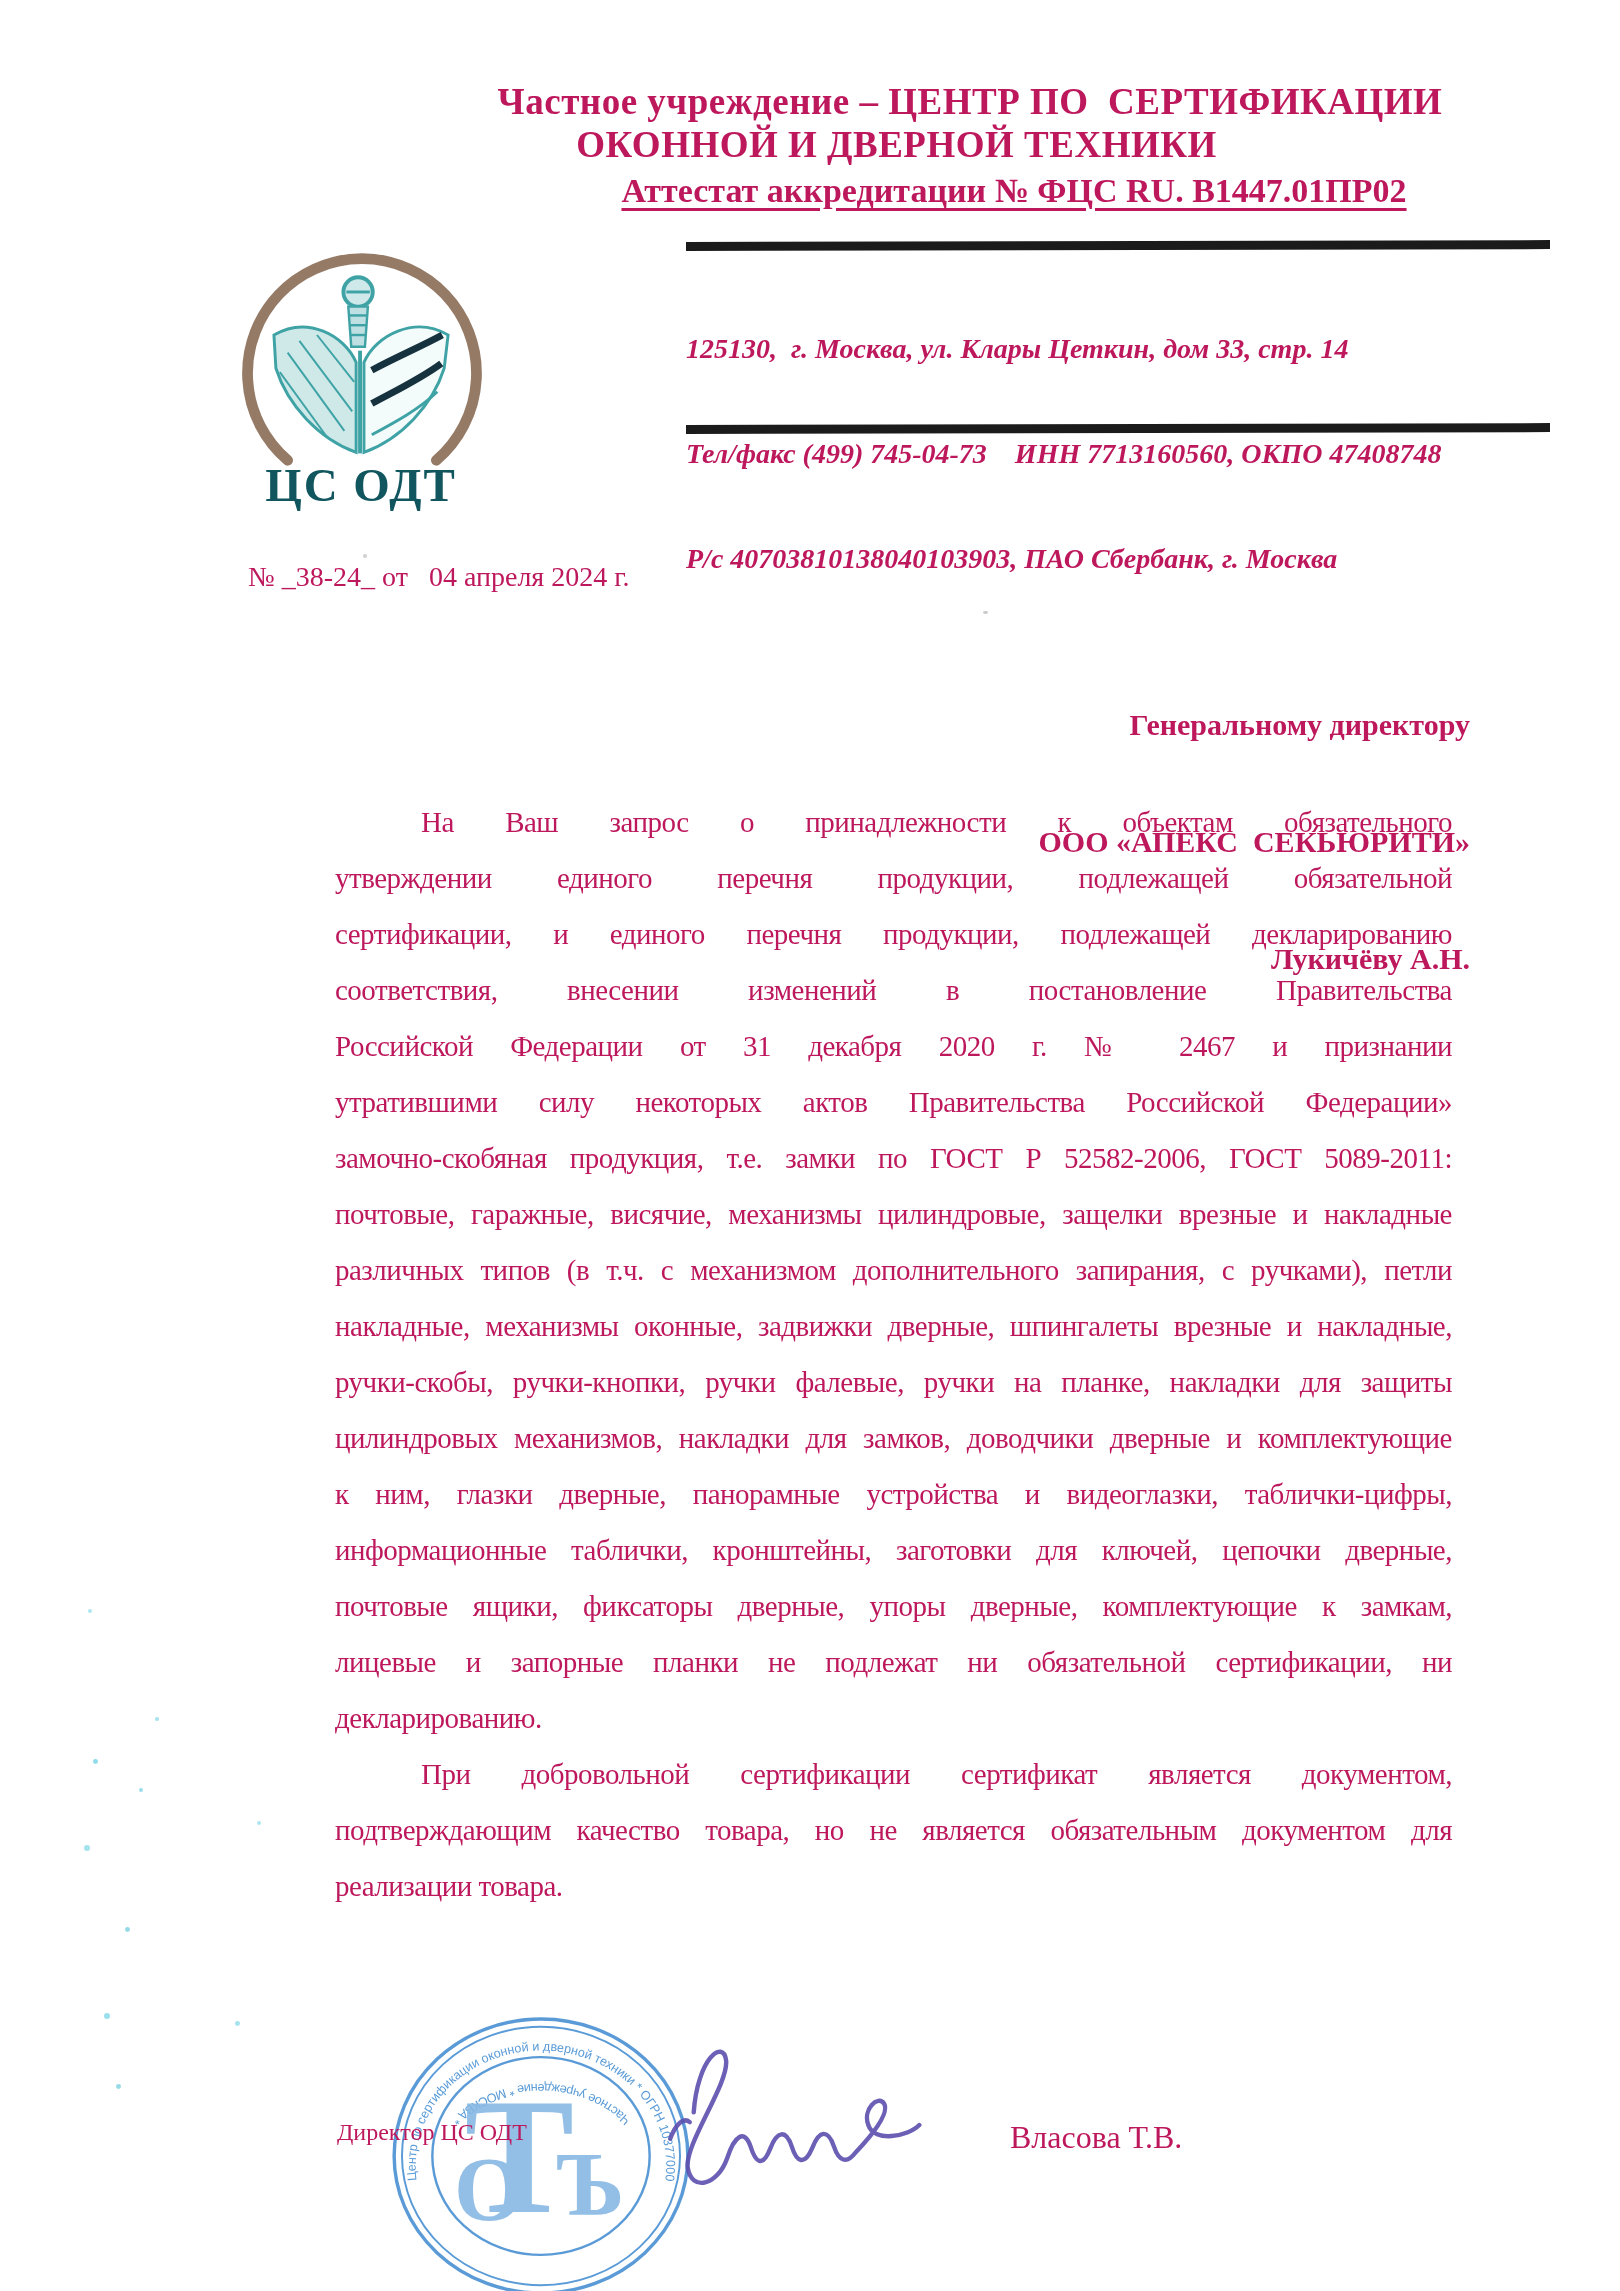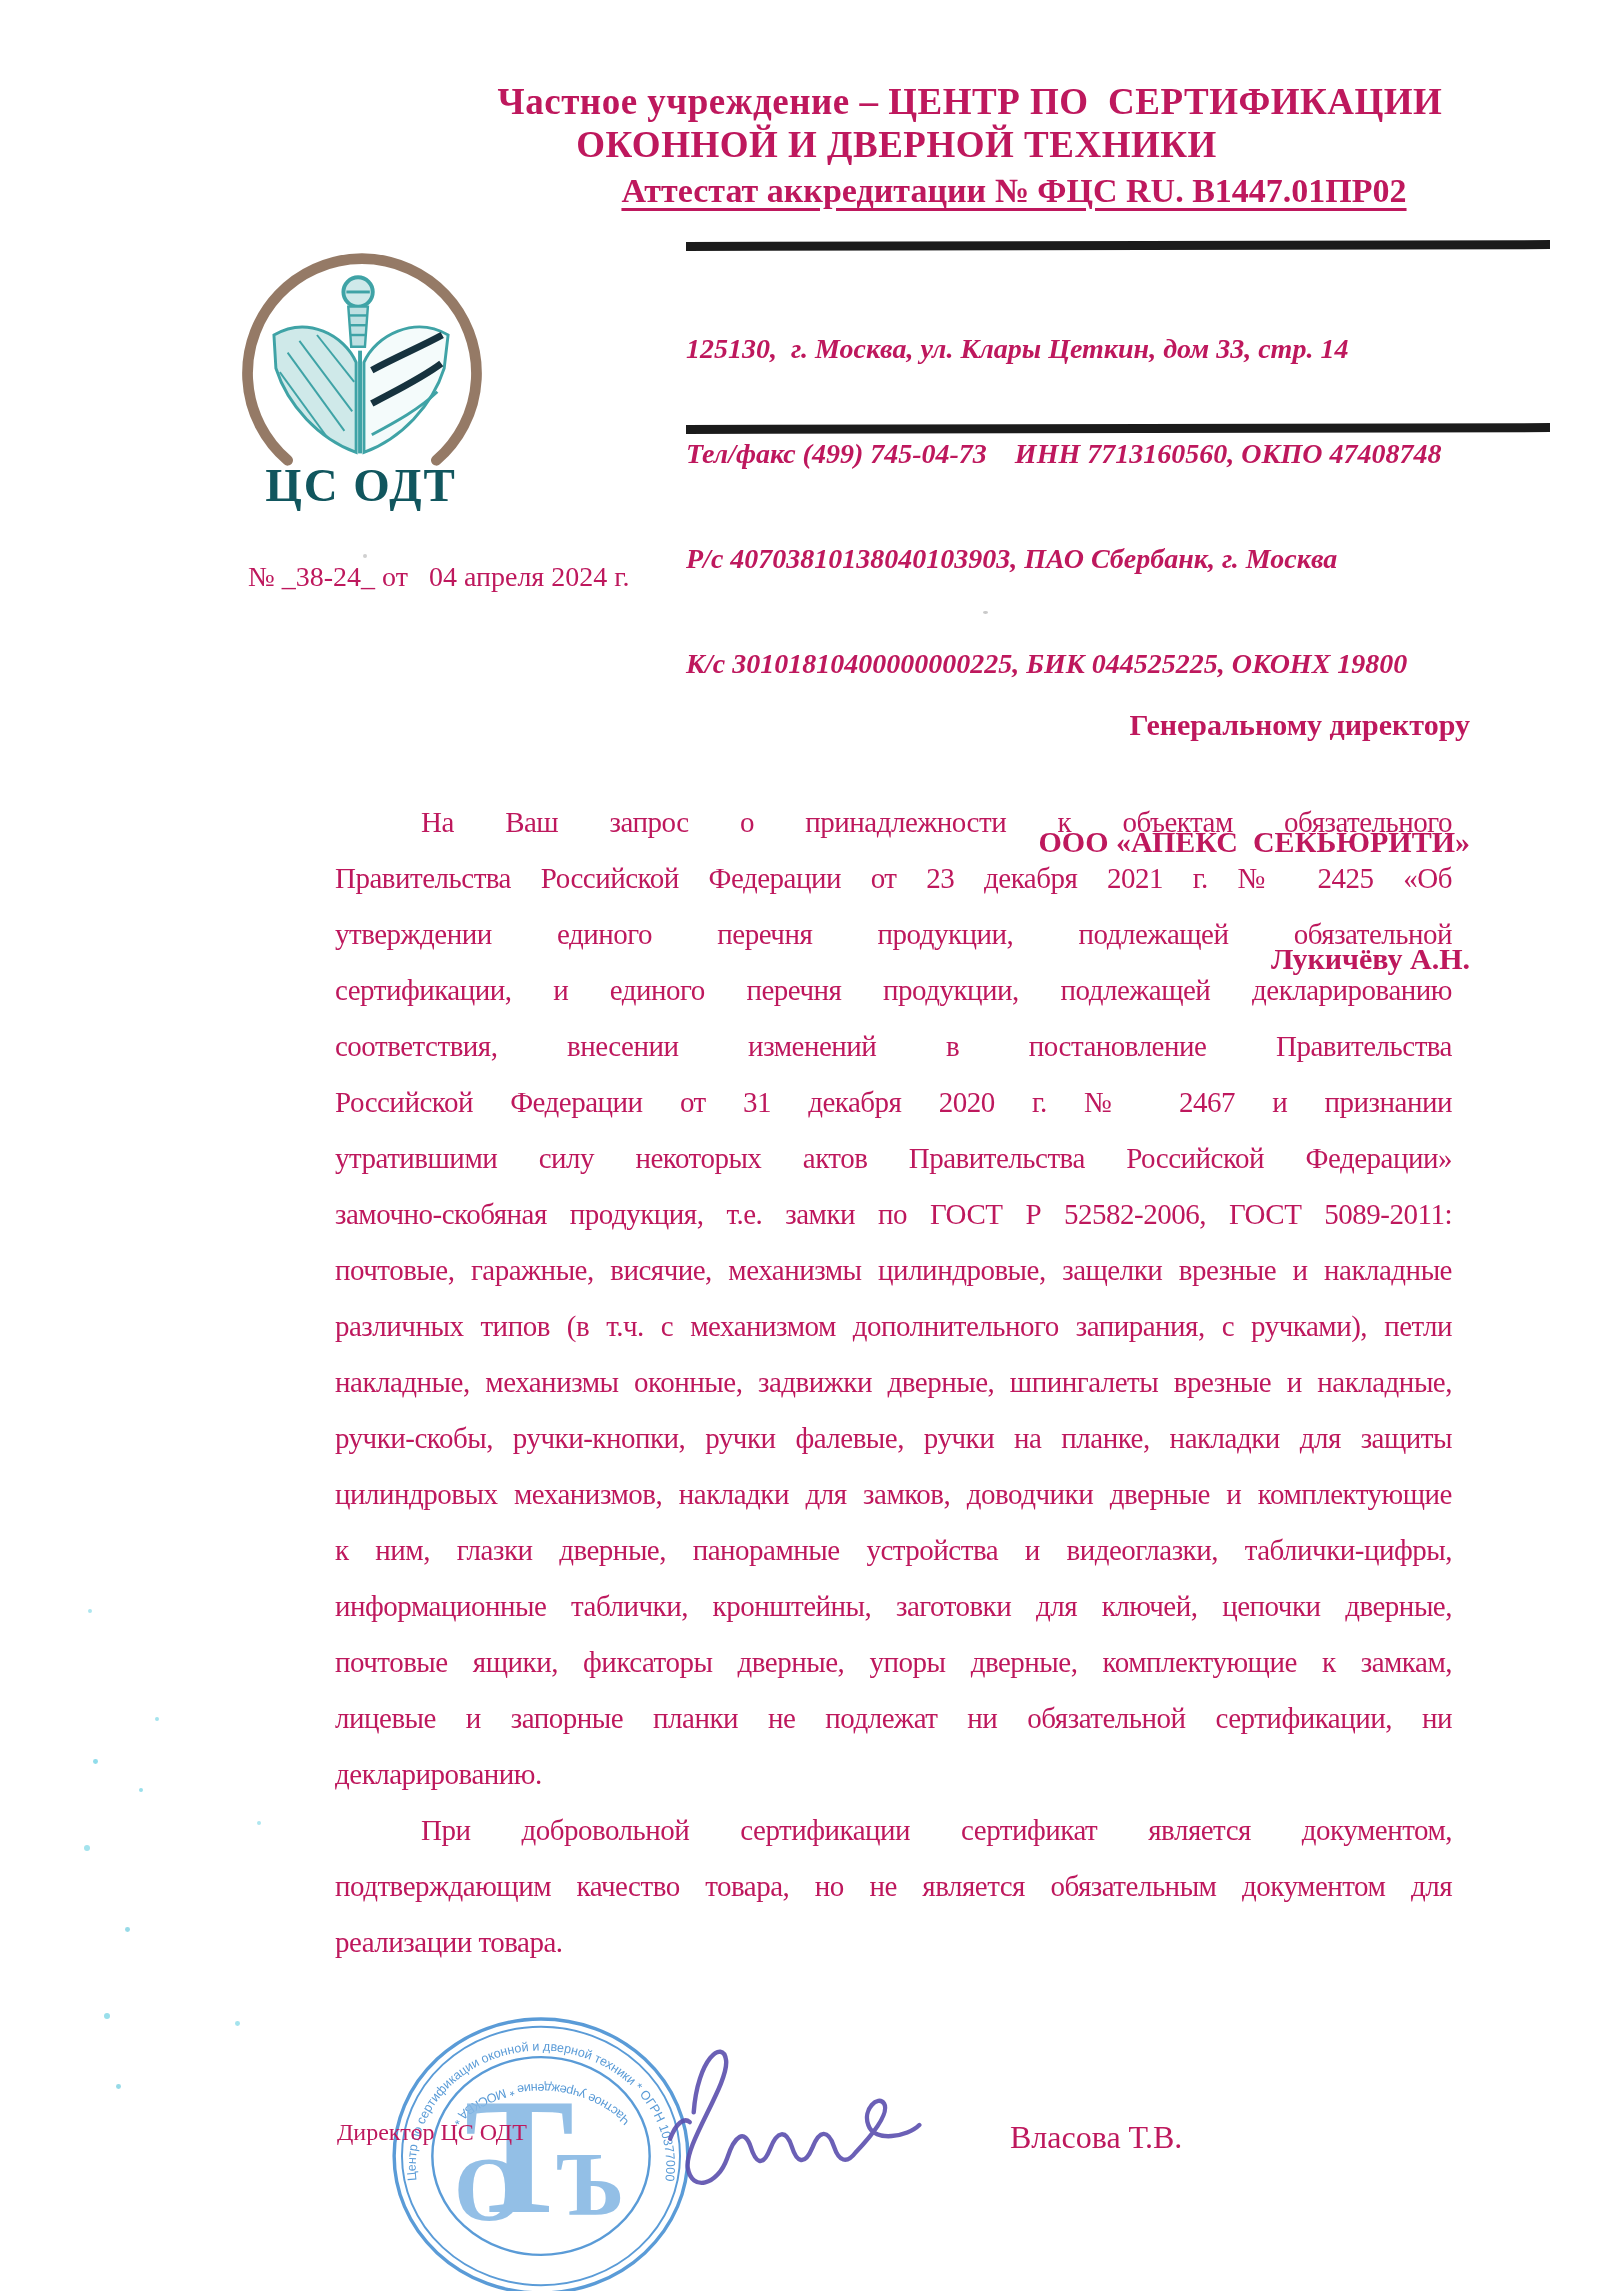--- a/index.html
+++ b/index.html
@@ -47,21 +47,20 @@
   <div id="org-block">
     <div class="org1">Частное учреждение – ЦЕНТР ПО  СЕРТИФИКАЦИИ</div>
     <div class="org2">ОКОННОЙ И ДВЕРНОЙ ТЕХНИКИ</div>
     <div class="accred">Аттестат аккредитации № ФЦС RU. В1447.01ПР02</div>
   </div>
   <div id="bar1" class="bar"></div>
   <div id="address">
     <div>125130,  г. Москва, ул. Клары Цеткин, дом 33, стр. 14</div>
     <div>Тел/факс (499) 745-04-73    ИНН 7713160560, ОКПО 47408748</div>
     <div>Р/с 40703810138040103903, ПАО Сбербанк, г. Москва</div>
-    <div>К/с 30101810400000000225, БИК 044525225, ОКОНХ 19800</div>
   </div>
   <div id="bar2" class="bar"></div>
 
   <div id="logo">
     <svg width="306" height="272" viewBox="0 0 312 278">
 
       <path d="M 80,220 A 117,117 0 1 1 232,220" fill="none" stroke="#8a6c55" stroke-width="11" stroke-linecap="round" opacity="0.9"></path>
 
       <circle cx="152" cy="48" r="15" fill="#cfe9ea" stroke="#3fa3a6" stroke-width="4"></circle>
       <line x1="140" y1="48" x2="164" y2="48" stroke="#3fa3a6" stroke-width="3"></line>
@@ -88,21 +87,20 @@
   <div id="ref-line">№ _38-24_ от   04 апреля 2024 г.</div>
 
   <div id="recipient">
     <div>Генеральному директору</div>
     <div>ООО «АПЕКС  СЕКЬЮРИТИ»</div>
     <div>Лукичёву А.Н.</div>
   </div>
 
   <div id="body-text">
     <div class="bl first">На Ваш запрос о принадлежности к объектам обязательного</div>
-    <div class="bl">Правительства Российской Федерации от 23 декабря 2021 г. № 2425 «Об</div>
     <div class="bl">утверждении единого перечня продукции, подлежащей обязательной</div>
     <div class="bl">сертификации, и единого перечня продукции, подлежащей декларированию</div>
     <div class="bl">соответствия, внесении изменений в постановление Правительства</div>
     <div class="bl">Российской Федерации от 31 декабря 2020 г. № 2467 и признании</div>
     <div class="bl">утратившими силу некоторых актов Правительства Российской Федерации»</div>
     <div class="bl">замочно-скобяная продукция, т.е. замки по ГОСТ Р 52582-2006, ГОСТ 5089-2011:</div>
     <div class="bl">почтовые, гаражные, висячие, механизмы цилиндровые, защелки врезные и накладные</div>
     <div class="bl">различных типов (в т.ч. с механизмом дополнительного запирания, с ручками), петли</div>
     <div class="bl">накладные, механизмы оконные, задвижки дверные, шпингалеты врезные и накладные,</div>
     <div class="bl">ручки-скобы, ручки-кнопки, ручки фалевые, ручки на планке, накладки для защиты</div>

